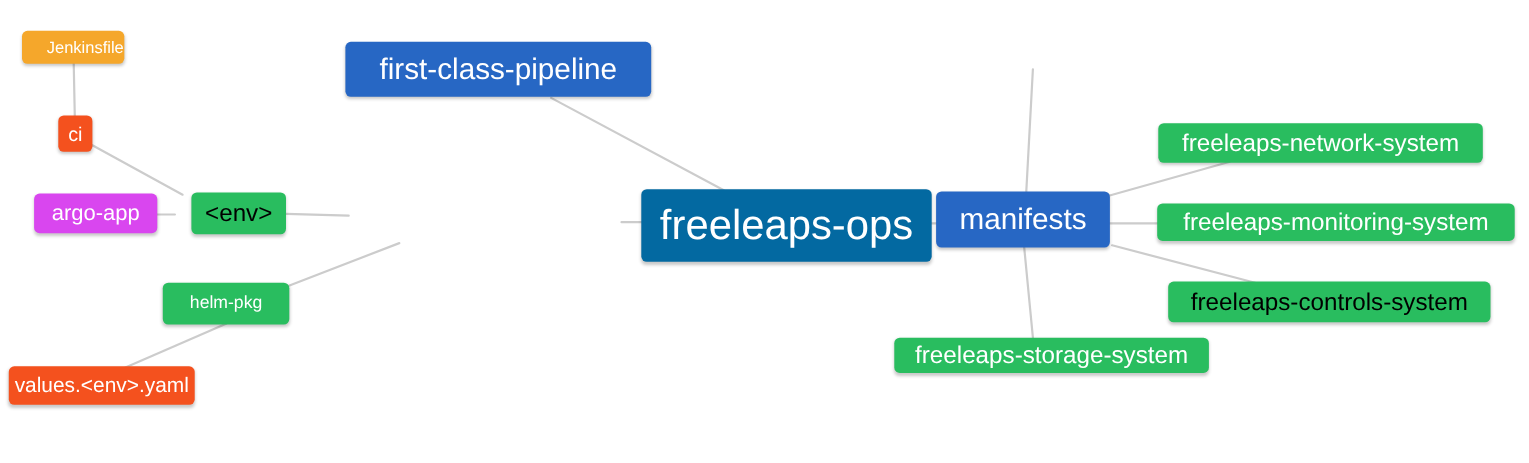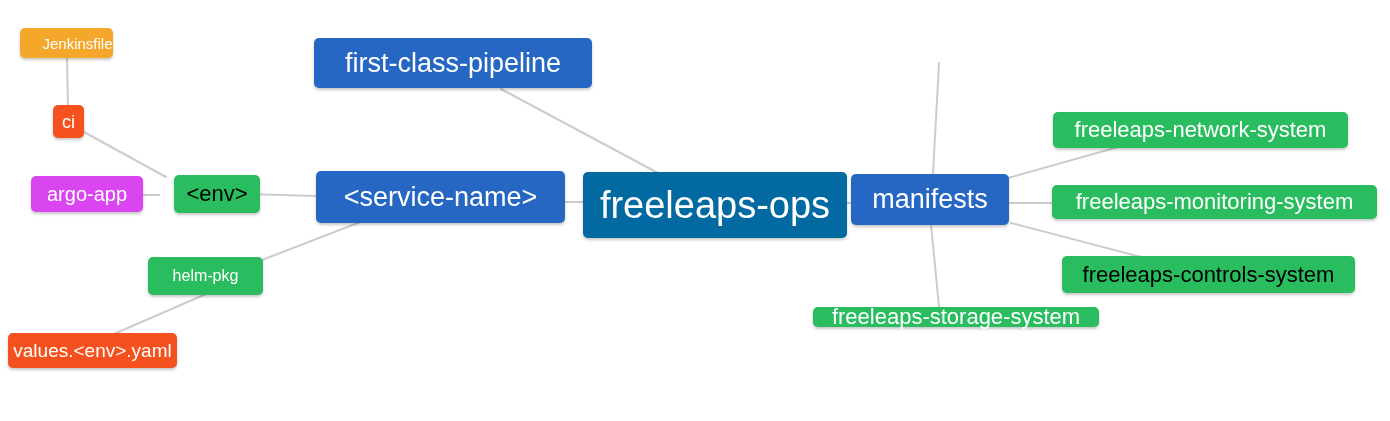--- a/index.html
+++ b/index.html
@@ -60,20 +60,19 @@
       <line x1="931" y1="224" x2="939" y2="307" stroke="#cccccc" stroke-width="2" stroke-linecap="round"></line>
     </svg>
 
 <div class="node" style="left: 20px; top: 28px; width: 93px; height: 30px; font-size: 15px; background: rgb(245, 167, 43); color: rgb(255, 255, 255); padding-left: 28px;">Jenkinsfile</div>
     <div class="node" style="left: 53px; top: 105px; width: 31px; height: 33px; font-size: 18px; background: rgb(244, 81, 30); color: rgb(255, 255, 255);">ci</div>
     <div class="node" style="left: 31px; top: 176px; width: 112px; height: 36px; font-size: 20px; background: #d946ef; color: rgb(255, 255, 255);">argo-app</div>
     <div class="node" style="left: 158px; top: 175px; width: 86px; height: 38px; font-size: 22px; background: rgb(41, 189, 95); color: #000000; margin-left: 16px;">&lt;env&gt;</div>
     <div class="node" style="left: 148px; top: 257px; width: 115px; height: 38px; font-size: 16px; background: rgb(41, 189, 95); color: rgb(255, 255, 255);">helm-pkg</div>
     <div class="node" style="left: 8px; top: 333px; width: 169px; height: 35px; font-size: 19px; background: rgb(244, 81, 30); color: rgb(255, 255, 255);">values.&lt;env&gt;.yaml</div>
     <div class="node" style="left: 314px; top: 38px; width: 278px; height: 50px; font-size: 27px; background: rgb(39, 103, 196); color: rgb(255, 255, 255);">first-class-pipeline</div>
-    <div class="node" style="left: 316px; top: 171px; width: 249px; height: 52px; font-size: 27px; background: rgb(39, 103, 196); color: rgb(255, 255, 255);">&lt;service-name&gt;</div>
     <div class="node" style="left: 583px; top: 172px; width: 264px; height: 66px; font-size: 38px; background: #0369a1; color: rgb(255, 255, 255);">freeleaps-ops</div>
     <div class="node" style="left: 851px; top: 174px; width: 158px; height: 51px; font-size: 27px; background: rgb(39, 103, 196); color: rgb(255, 255, 255);">manifests</div>
     <div class="node" style="left: 1053px; top: 112px; width: 295px; height: 36px; font-size: 22px; background: rgb(41, 189, 95); color: rgb(255, 255, 255);">freeleaps-network-system</div>
     <div class="node" style="left: 1052px; top: 185px; width: 325px; height: 34px; font-size: 22px; background: rgb(41, 189, 95); color: rgb(255, 255, 255);">freeleaps-monitoring-system</div>
     <div class="node" style="left: 1062px; top: 256px; width: 293px; height: 37px; font-size: 22px; background: rgb(41, 189, 95); color: #000000;">freeleaps-controls-system</div>
-    <div class="node" style="left: 813px; top: 307px; width: 286px; height: 20px; font-size: 22px; background: rgb(41, 189, 95); color: rgb(255, 255, 255);">freeleaps-storage-system</div>
+    <div class="node" style="left: 813px; top: 307px; width: 286px; height: 32px; font-size: 22px; background: rgb(41, 189, 95); color: rgb(255, 255, 255);">freeleaps-storage-system</div>
   </div>
 
 </body></html>

